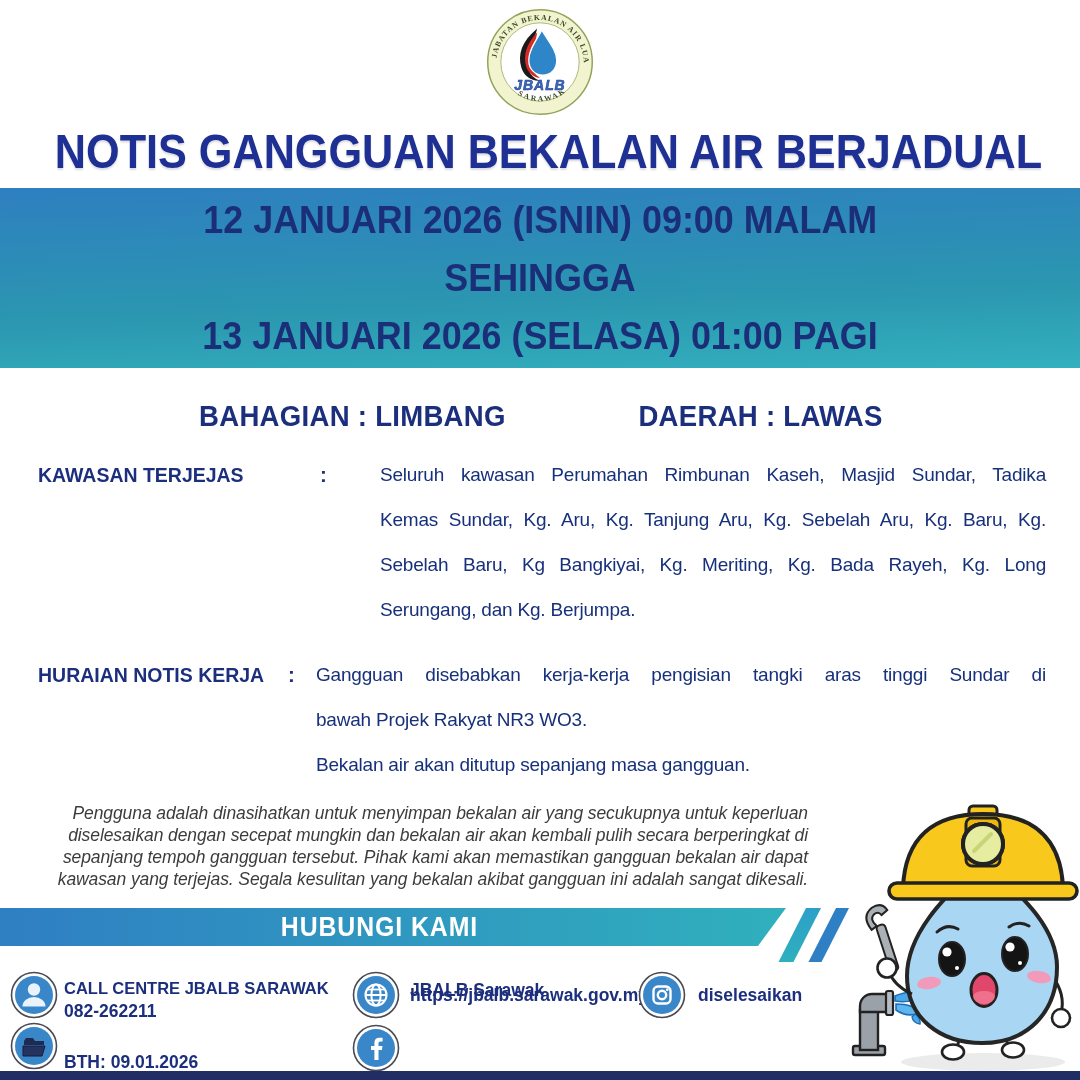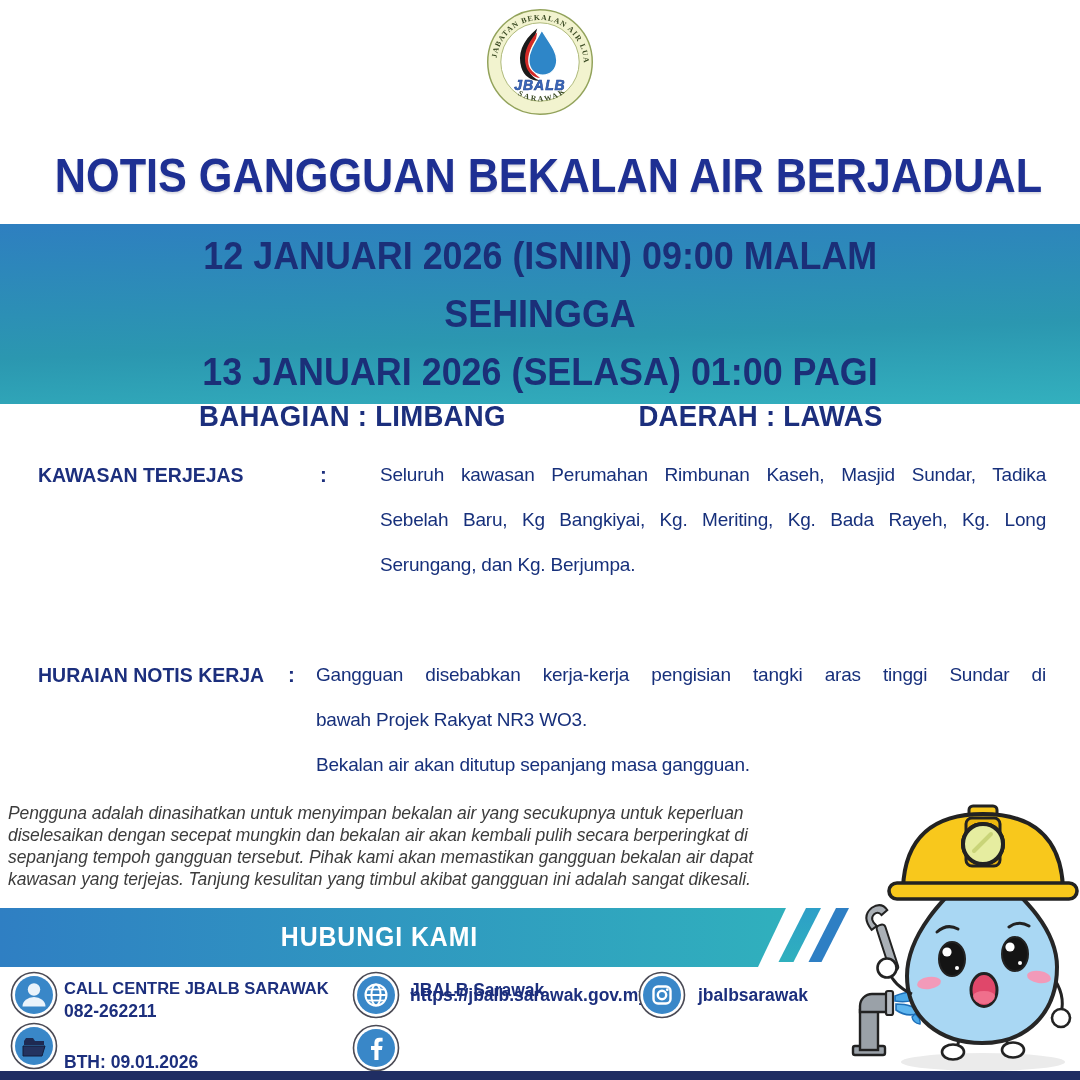--- a/index.html
+++ b/index.html
@@ -6,30 +6,28 @@
   .page{
     position:relative; width:1080px; height:1080px; background:#ffffff;
     overflow:hidden; font-family:"Liberation Sans", sans-serif;
   }
   
   .logo-wrap{position:absolute; left:482px; top:6px; width:116px; height:112px;}
   .main-title{
     position:absolute; top:124px; left:0; width:1080px; text-align:center;
     color:#1e3093; font-size:48px; font-weight:bold; white-space:nowrap;
     text-shadow:0 2px 2px rgba(60,60,90,.18);
-    margin-top:24px;
   }
   .main-title span{display:inline-block; transform:scaleX(.90);}
   
   .date-banner{
     position:absolute; top:188px; left:0; width:1080px; height:180px;
     background:linear-gradient(178deg,#2e7fc0 0%,#2b97b0 62%,#33b0be 100%);
     display:flex; flex-direction:column; justify-content:center; align-items:center;
     gap:8px;
-    margin-top:36px;
   }
   .date-line{
     color:#1b2f78; font-size:39px; font-weight:bold; white-space:nowrap;
     transform:scaleX(.92); line-height:50px;
   }
   
   .region-row{
     position:absolute; top:400px; left:0; width:1080px;
     display:flex; justify-content:center; gap:118px;
   }
@@ -48,24 +46,24 @@
   .detail-colon{width:28px; color:#1c2f7d; font-size:20.5px; font-weight:bold; line-height:45px;}
   .detail-value{flex:1; color:#17307b; font-size:19px; font-weight:normal; letter-spacing:-.2px;}
   .body-line{line-height:45px; white-space:normal;}
   .body-line.justify{text-align:justify; text-align-last:justify;}
   
   .disclaimer{
     position:absolute; left:8px; top:802px; width:800px;
     color:#3c3c3c; font-size:17.5px; font-style:italic; font-weight:500;
     line-height:22px; letter-spacing:-.1px;
   }
-  .disc-line{white-space:nowrap;}
+  .disc-line{white-space:nowrap;text-align:right;}
   
   .contact-banner{
-    position:absolute; top:908px; left:0; width:786px; height:59px;
+    position:absolute; top:908px; left:0; width:786px; height:38px;
     background:linear-gradient(90deg,#2f7fc3 0%,#30b0bd 100%);
     clip-path:polygon(0 0, 100% 0, calc(100% - 28px) 100%, 0 100%);
     display:flex; align-items:center; justify-content:center;
   }
   .contact-banner-title{
     color:#ffffff; font-size:27px; font-weight:bold; letter-spacing:1px;
     transform:scaleX(.92); padding-right:30px; white-space:nowrap;
   }
   .stripe{position:absolute; top:908px; height:54px; transform:skewX(-27deg); transform-origin:top left;}
   .stripe.s1{left:806px; width:15px; background:linear-gradient(180deg,#2d9fc8,#2fb0bd);}
@@ -124,40 +122,41 @@
   <div class="region-row">
     <div class="region-item">BAHAGIAN : LIMBANG</div>
     <div class="region-item">DAERAH : LAWAS</div>
   </div>
 
   <div class="detail-row kawasan">
     <div class="detail-label">KAWASAN TERJEJAS</div>
     <div class="detail-colon">:</div>
     <div class="detail-value">
       <div class="body-line justify">Seluruh kawasan Perumahan Rimbunan Kaseh, Masjid Sundar, Tadika</div>
+      <div class="body-line justify">Kemas Sundar, Kg. Aru, Kg. Tanjung Aru, Kg. Sebelah Aru, Kg. Baru, Kg.</div>
       <div class="body-line justify">Sebelah Baru, Kg Bangkiyai, Kg. Meriting, Kg. Bada Rayeh, Kg. Long</div>
       <div class="body-line">Serungang, dan Kg. Berjumpa.</div>
     </div>
   </div>
 
   <div class="detail-row huraian">
     <div class="detail-label">HURAIAN NOTIS KERJA</div>
     <div class="detail-colon">:</div>
     <div class="detail-value">
       <div class="body-line justify">Gangguan disebabkan kerja-kerja pengisian tangki aras tinggi Sundar di</div>
       <div class="body-line">bawah Projek Rakyat NR3 WO3.</div>
       <div class="body-line">Bekalan air akan ditutup sepanjang masa gangguan.</div>
     </div>
   </div>
 
   <div class="disclaimer">
     <div class="disc-line">Pengguna adalah dinasihatkan untuk menyimpan bekalan air yang secukupnya untuk keperluan</div>
     <div class="disc-line">diselesaikan dengan secepat mungkin dan bekalan air akan kembali pulih secara berperingkat di</div>
     <div class="disc-line">sepanjang tempoh gangguan tersebut. Pihak kami akan memastikan gangguan bekalan air dapat</div>
-    <div class="disc-line">kawasan yang terjejas. Tanjung kesulitan yang timbul akibat gangguan ini adalah sangat dikesali.</div>
+    <div class="disc-line">kawasan yang terjejas. Segala kesulitan yang bekalan akibat gangguan ini adalah sangat dikesali.</div>
   </div>
 
   <div class="contact-banner">
     <div class="contact-banner-title">HUBUNGI KAMI</div>
   </div>
   <div class="stripe s1"></div>
   <div class="stripe s2"></div>
 
   <div class="fi" style="left:10px; top:971px;">
     <svg viewBox="0 0 48 48">
@@ -204,21 +203,21 @@
 
   <div class="fi" style="left:638px; top:971px;">
     <svg viewBox="0 0 48 48">
       <circle cx="24" cy="24" r="22.5" fill="#ffffff" stroke="#4a4a55" stroke-width="1.6"></circle>
       <circle cx="24" cy="24" r="19" fill="#3987c8"></circle>
       <rect x="15.5" y="15.5" width="17" height="17" rx="4.5" fill="none" stroke="#ffffff" stroke-width="2.4"></rect>
       <circle cx="24" cy="24" r="4.2" fill="none" stroke="#ffffff" stroke-width="2.4"></circle>
       <circle cx="29.3" cy="18.7" r="1.4" fill="#ffffff"></circle>
     </svg>
   </div>
-  <div class="ftext f17" style="left:698px; top:984px;">jbalbsarawak</div>
+  <div class="ftext f17" style="left:698px; top:984px;">diselesaikan</div>
 
   <div class="mascot">
     <svg viewBox="0 0 252 278" width="252" height="278">
 
       <ellipse cx="150" cy="264" rx="82" ry="9" fill="#ebebeb"></ellipse>
 
       <g>
         <rect x="20" y="248" width="32" height="9" rx="2" fill="#9aa1a8" stroke="#222" stroke-width="2.4"></rect>
         <rect x="27" y="212" width="18" height="40" fill="#9aa1a8" stroke="#222" stroke-width="2.4"></rect>
         <path d="M27,214 v-6 a12,12 0 0 1 12,-12 h16 v18 z" fill="#9aa1a8" stroke="#222" stroke-width="2.4"></path>

